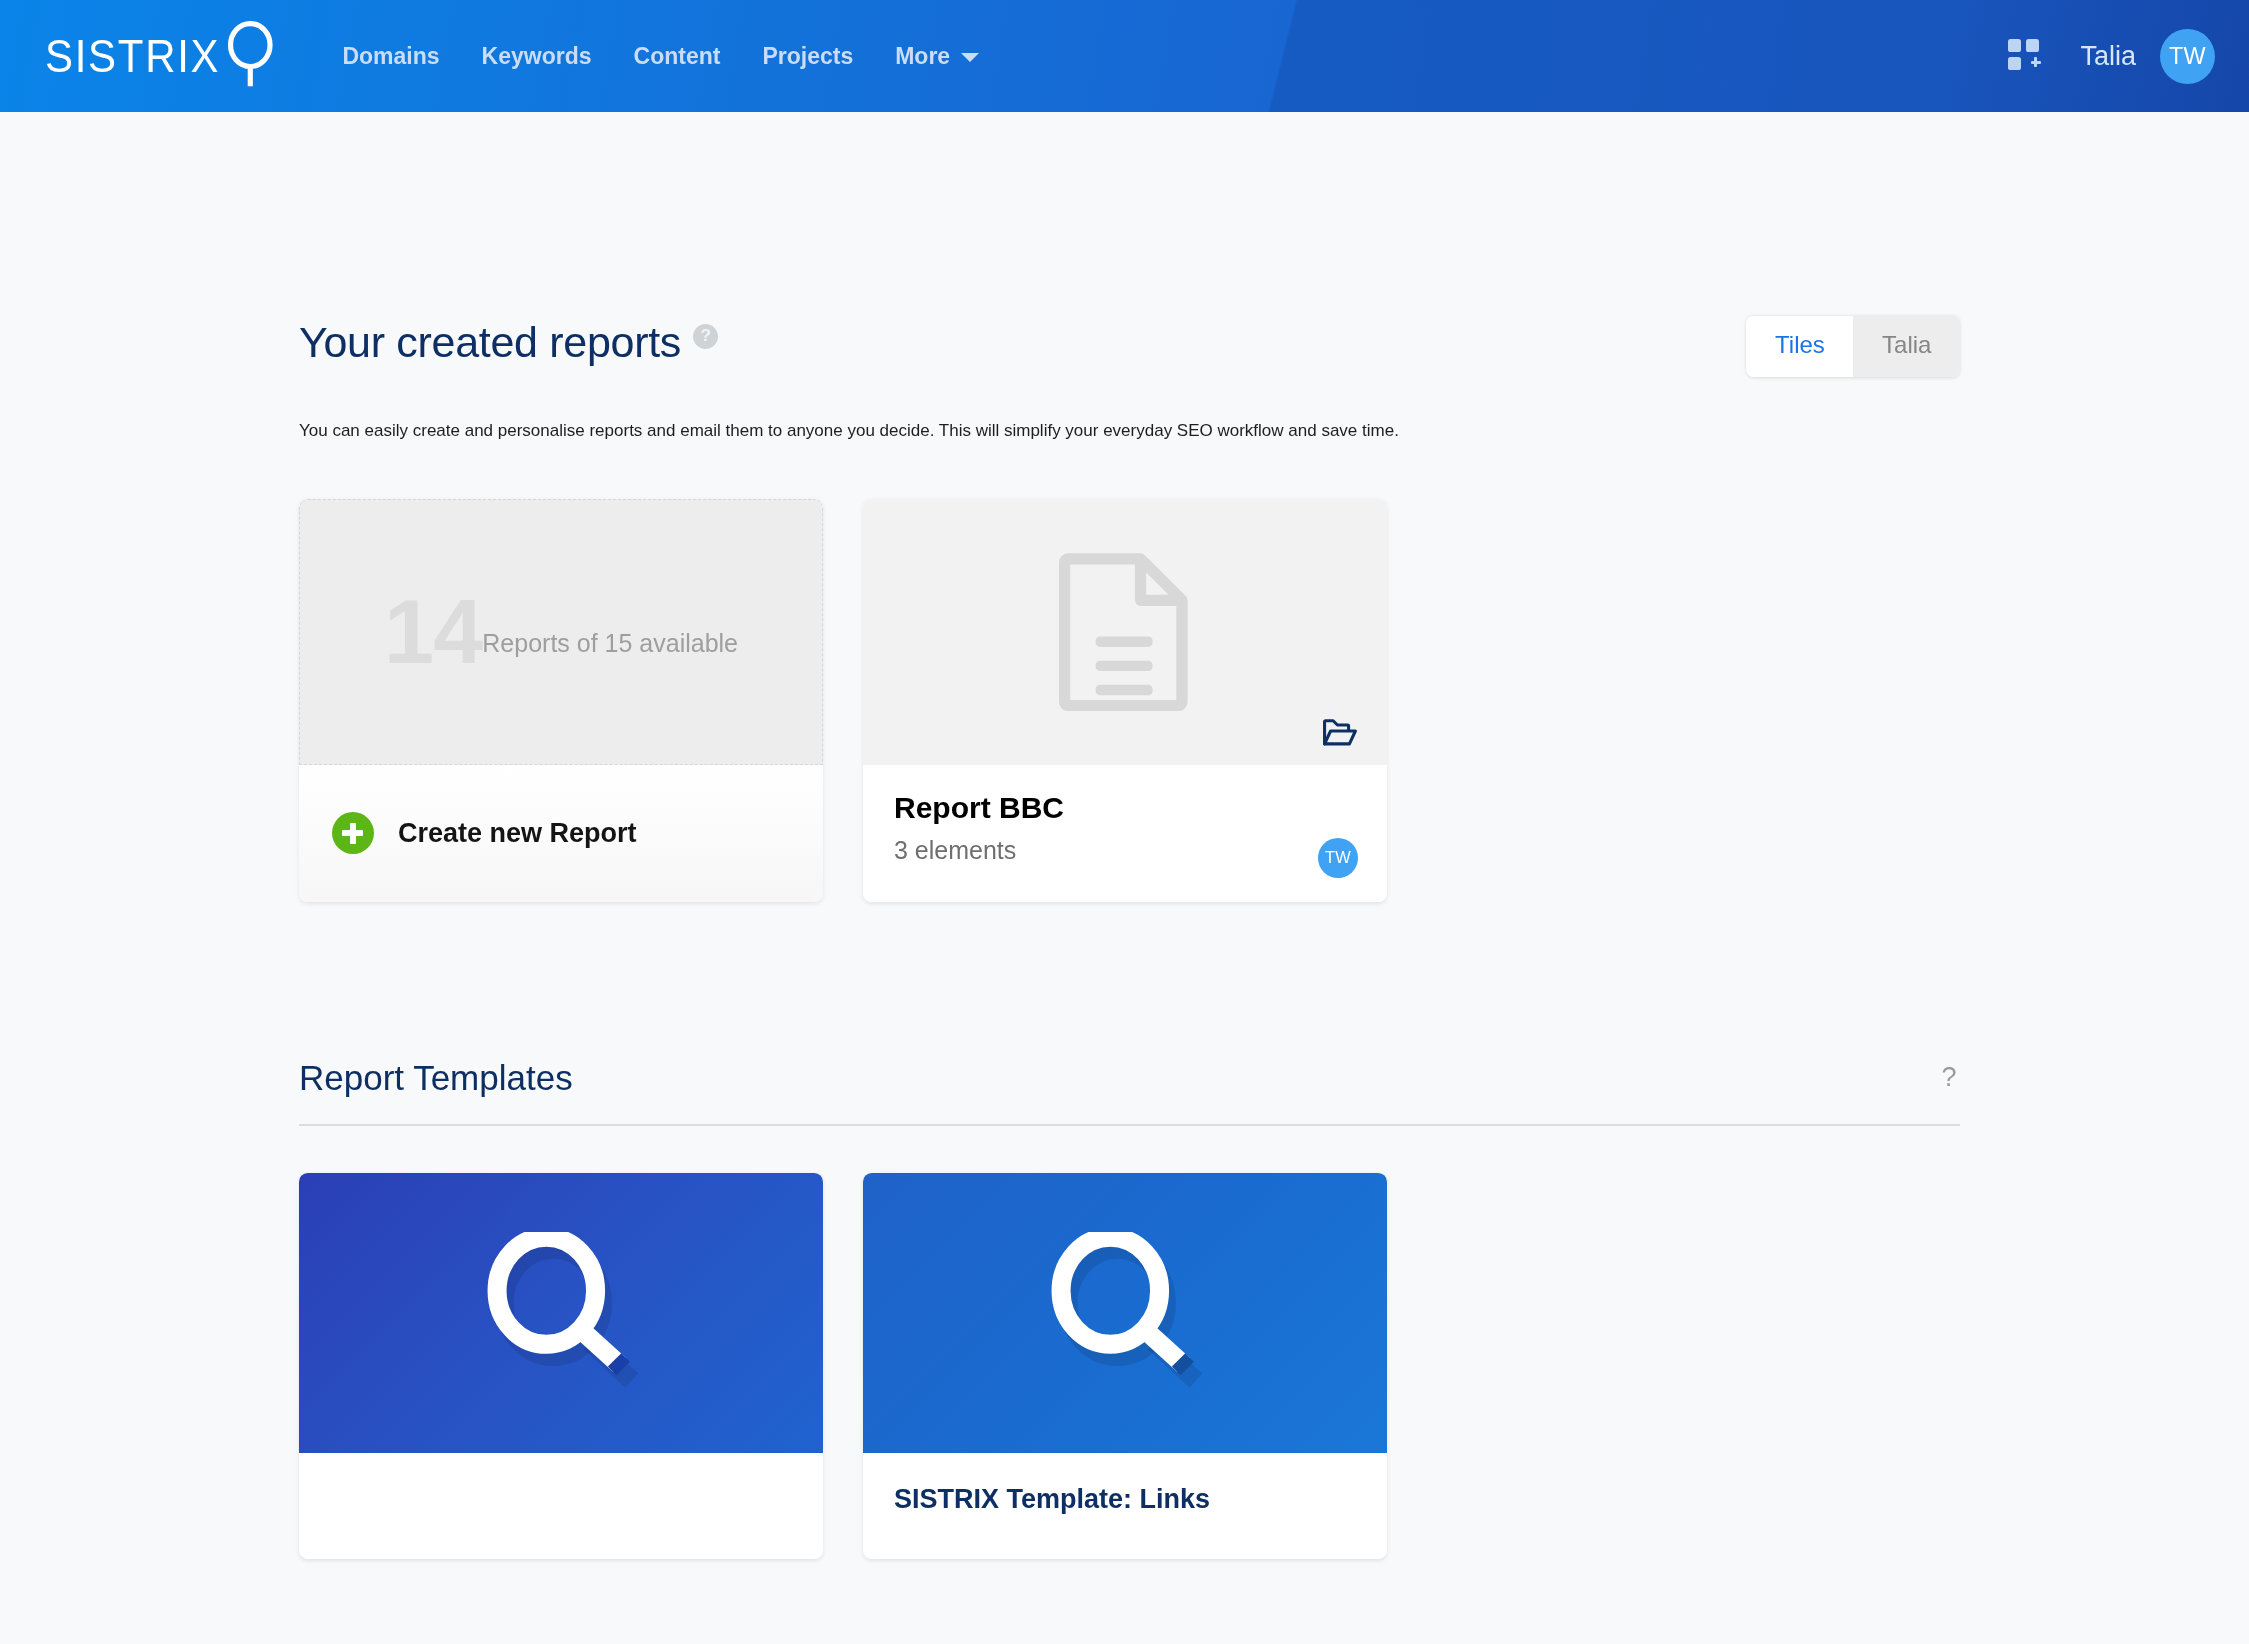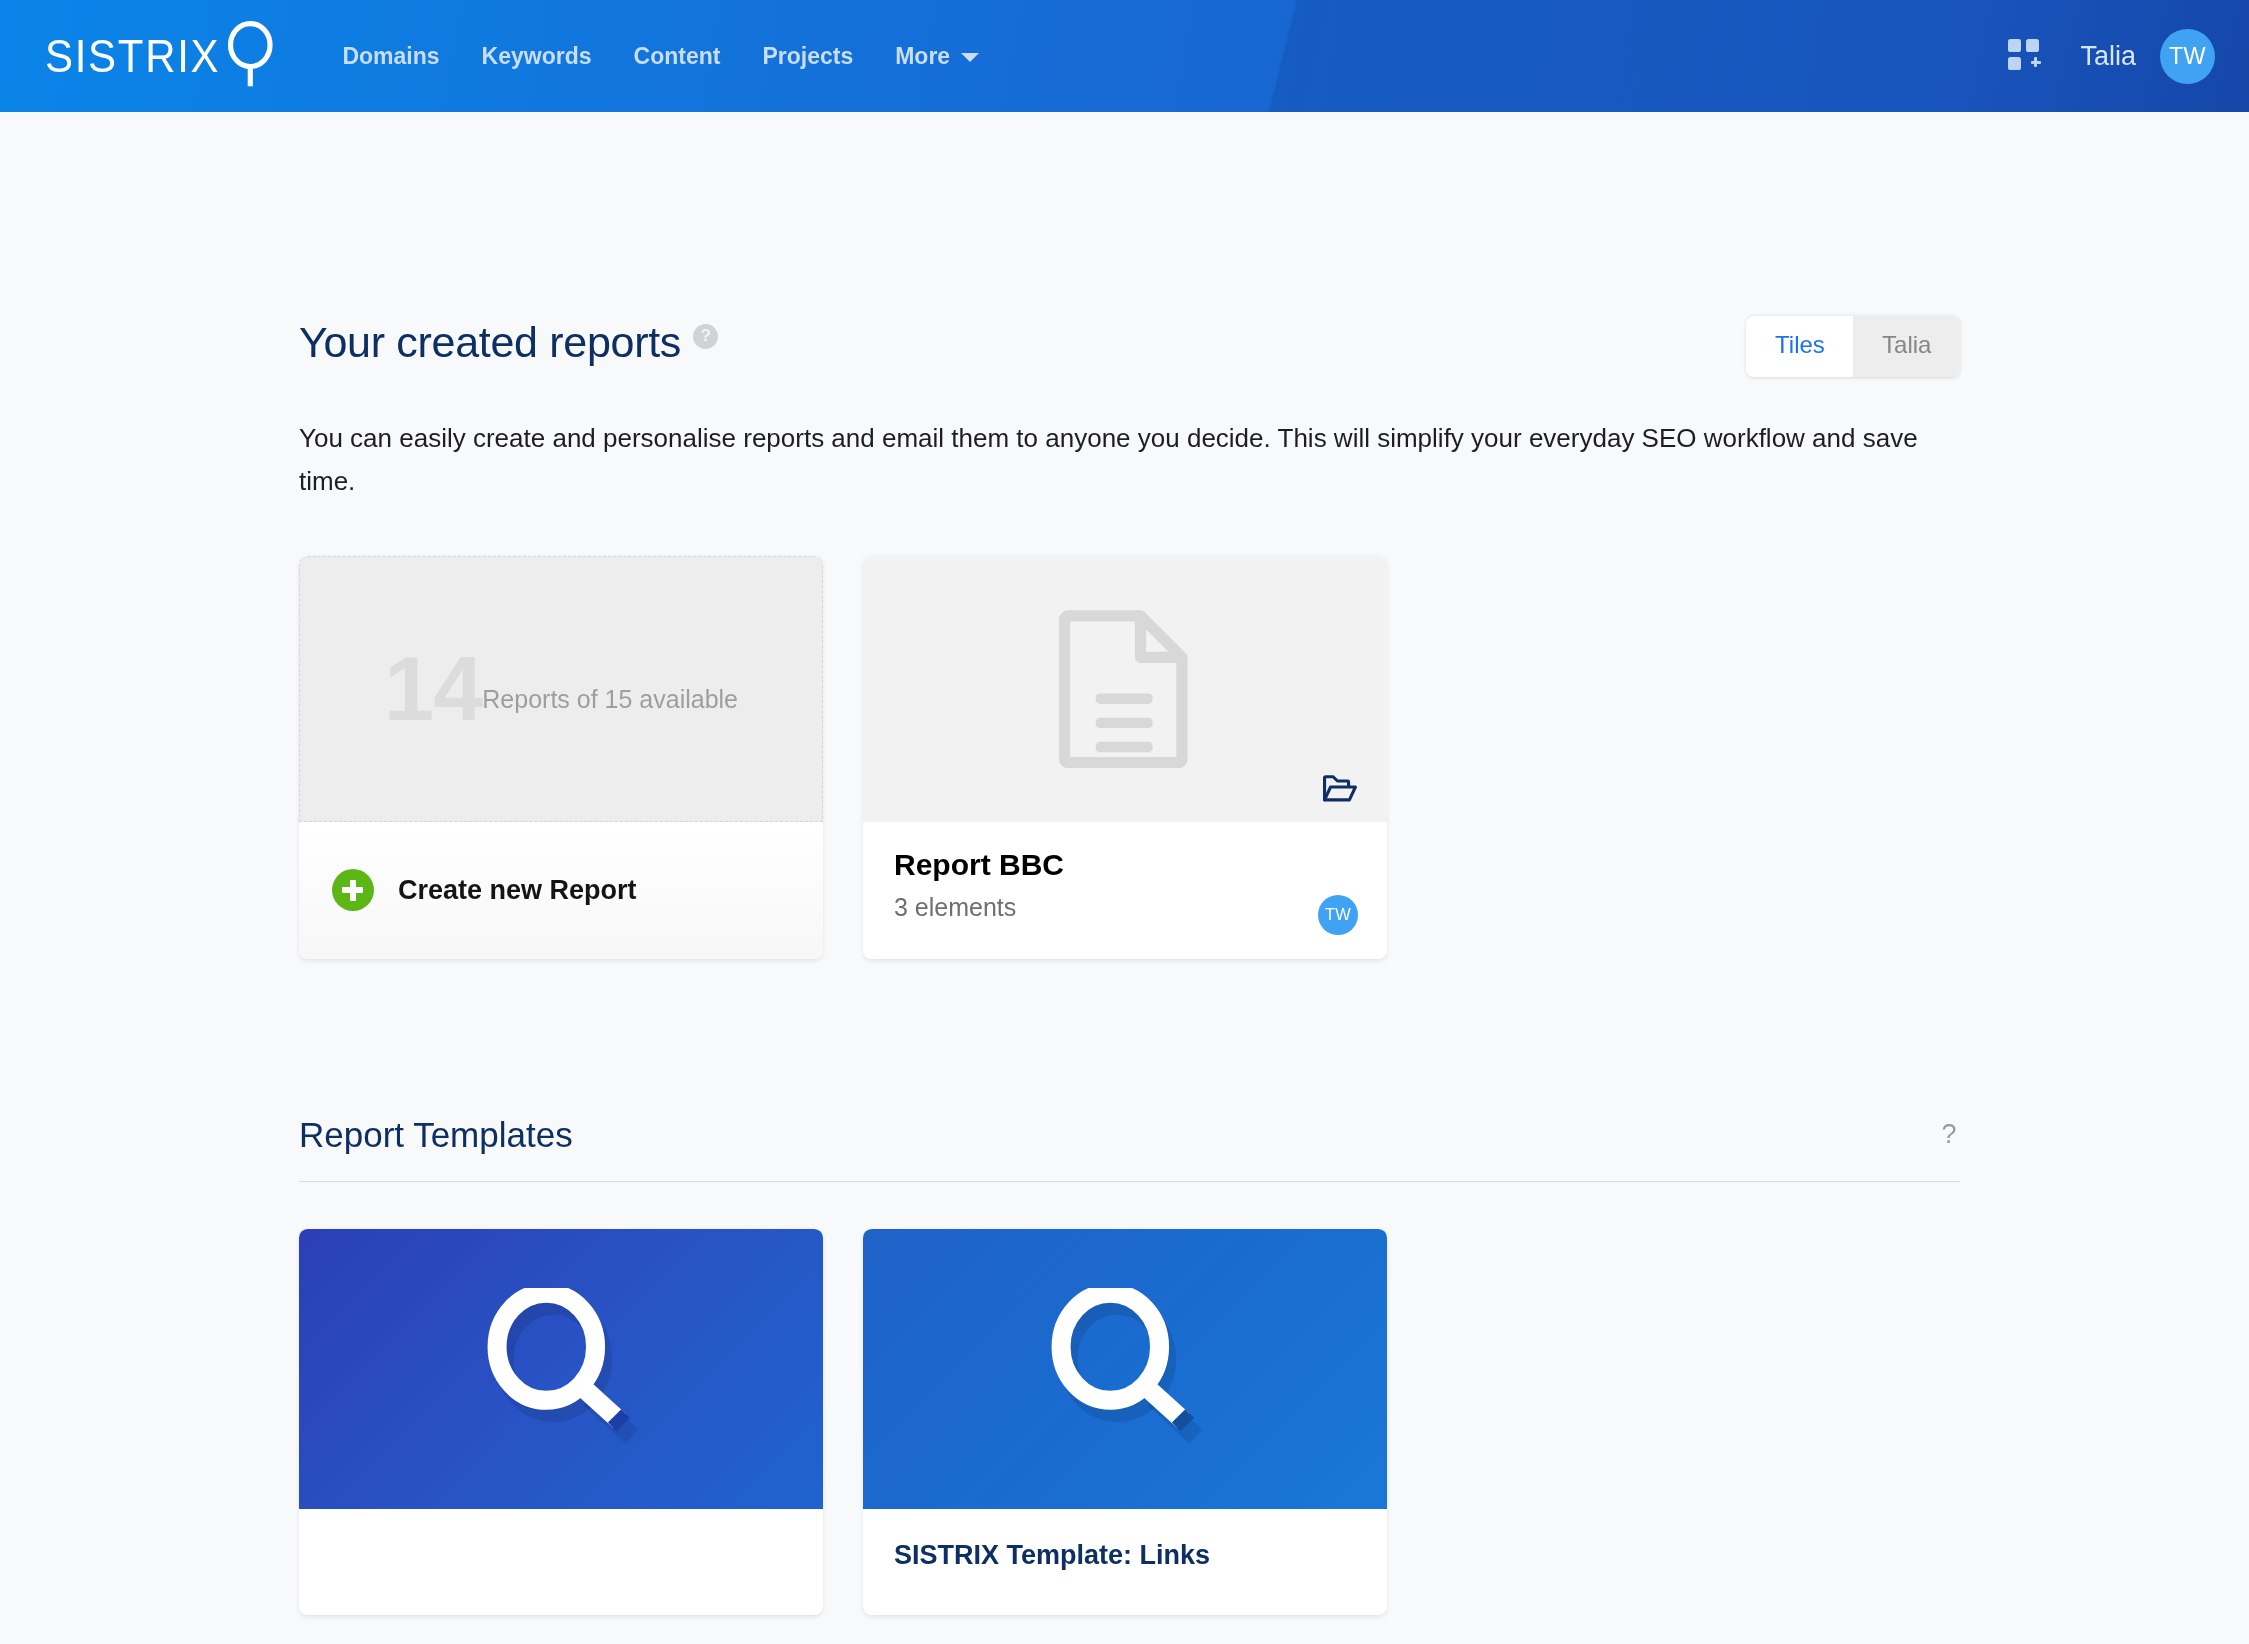--- a/index.html
+++ b/index.html
@@ -178,21 +178,21 @@
     font-size: 24px;
     padding: 15.6px 28.6px 18px 28.6px;
     cursor: pointer;
     white-space: nowrap;
   }
   .toggle .active { background: #ffffff; color: #1a73e8; }
   .toggle .inactive { background: #ededed; color: #868686; }
 
   .intro {
     color: #1e1e1e;
-    font-size: 26px;
+    font-size: 17px;
     line-height: 1.62;
     margin-top: 40px;
     max-width: 1661px;
   }
 
   
   .tiles {
     display: flex;
     gap: 40px;
     margin-top: 54px;

